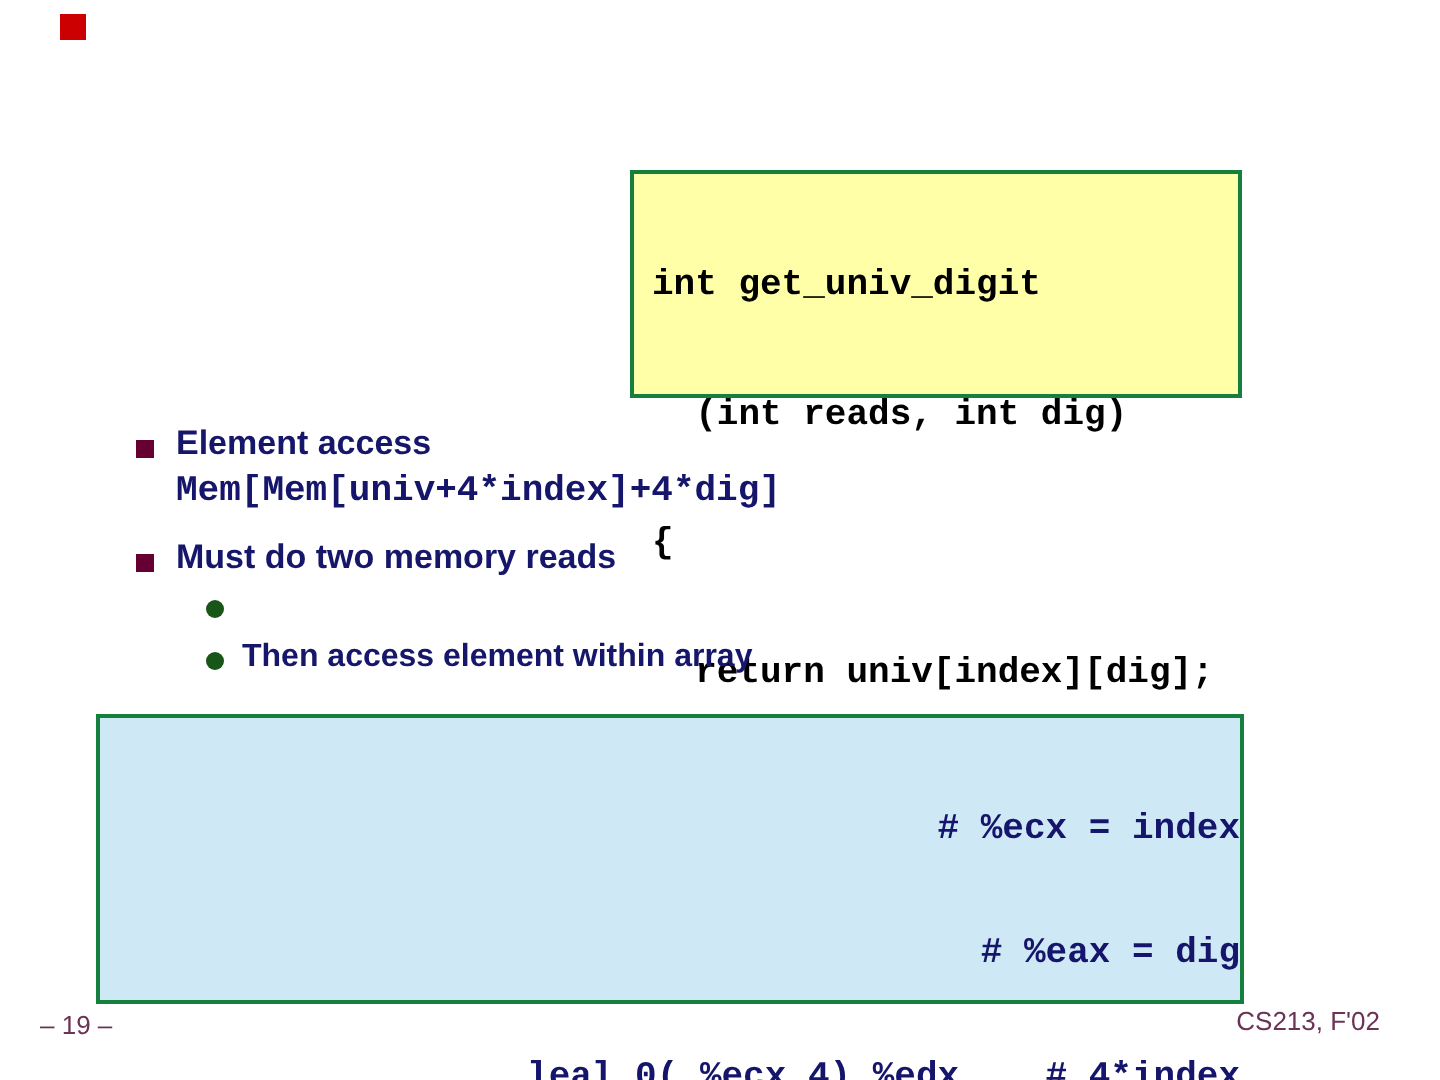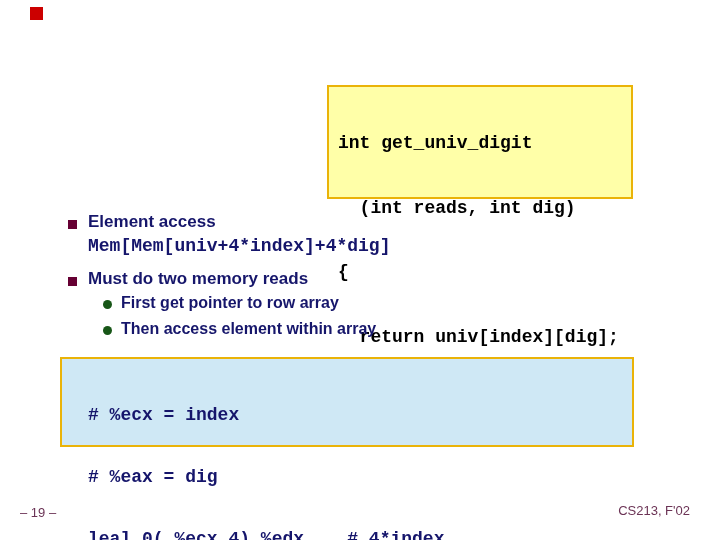--- a/index.html
+++ b/index.html
@@ -15,33 +15,33 @@
   }
 
   .title {
     position:absolute; left:17px; top:20px; width:690px;
     font-size:31px; font-weight:bold; color:#660033;
     text-shadow:2px 2px 2px rgba(150,150,150,0.55);
     white-space:nowrap;
   }
 
   .codebox {
-    position:absolute; border:2px solid #eab308;
+    position:absolute; border:2px solid #15803d;
     font-family:"Liberation Mono", monospace; font-weight:bold;
-    font-size:18px; white-space:pre; box-sizing:border-box;margin-left:12px;
+    font-size:18px; white-space:pre; box-sizing:border-box;
   }
   .c-box {
     left:315px; top:85px; width:306px; height:114px;
     background:#ffffa8; color:#000000;
     padding:3px 0 0 9px; line-height:21.5px;
   }
   .asm-box {
-    left:48px; top:357px; width:574px; height:90px;
+    left:48px; top:357px; width:574px; height:145px;
     background:#cfe8f5; color:#15156b;
-    padding:4px 0 0 26px; line-height:20.8px;
+    padding:4px 0 0 26px; line-height:20.8px;text-align:right;
   }
 
   .section-heading {
     position:absolute; left:19px; top:177px;
     font-size:24px; font-weight:bold; color:#0e4d0e;
     text-shadow:1px 1px 0 rgba(160,205,160,0.8);
   }
 
   .bullet-sq { position:absolute; width:9px; height:9px; background:#660033; }
   .bullet-ci { position:absolute; width:9px; height:9px; border-radius:50%; background:#175617; }
@@ -77,21 +77,20 @@
 
   <div class="bullet-sq" style="left:68px; top:220px;"></div>
   <div class="l1-text" style="left:88px; top:212px;">Element access</div>
 
   <div class="mem-line">Mem[Mem[univ+4*index]+4*dig]</div>
 
   <div class="bullet-sq" style="left:68px; top:277px;"></div>
   <div class="l1-text" style="left:88px; top:269px;">Must do two memory reads</div>
 
   <div class="bullet-ci" style="left:103px; top:300px;"></div>
-  <div class="l2-text" style="left:121px; top:294px;">First get pointer to row array</div>
 
   <div class="bullet-ci" style="left:103px; top:326px;"></div>
   <div class="l2-text" style="left:121px; top:320px;">Then access element within array</div>
 
   <div class="codebox asm-box">
     <div># %ecx = index</div>
     <div># %eax = dig</div>
     <div>leal 0(,%ecx,4),%edx    # 4*index</div>
     
     

